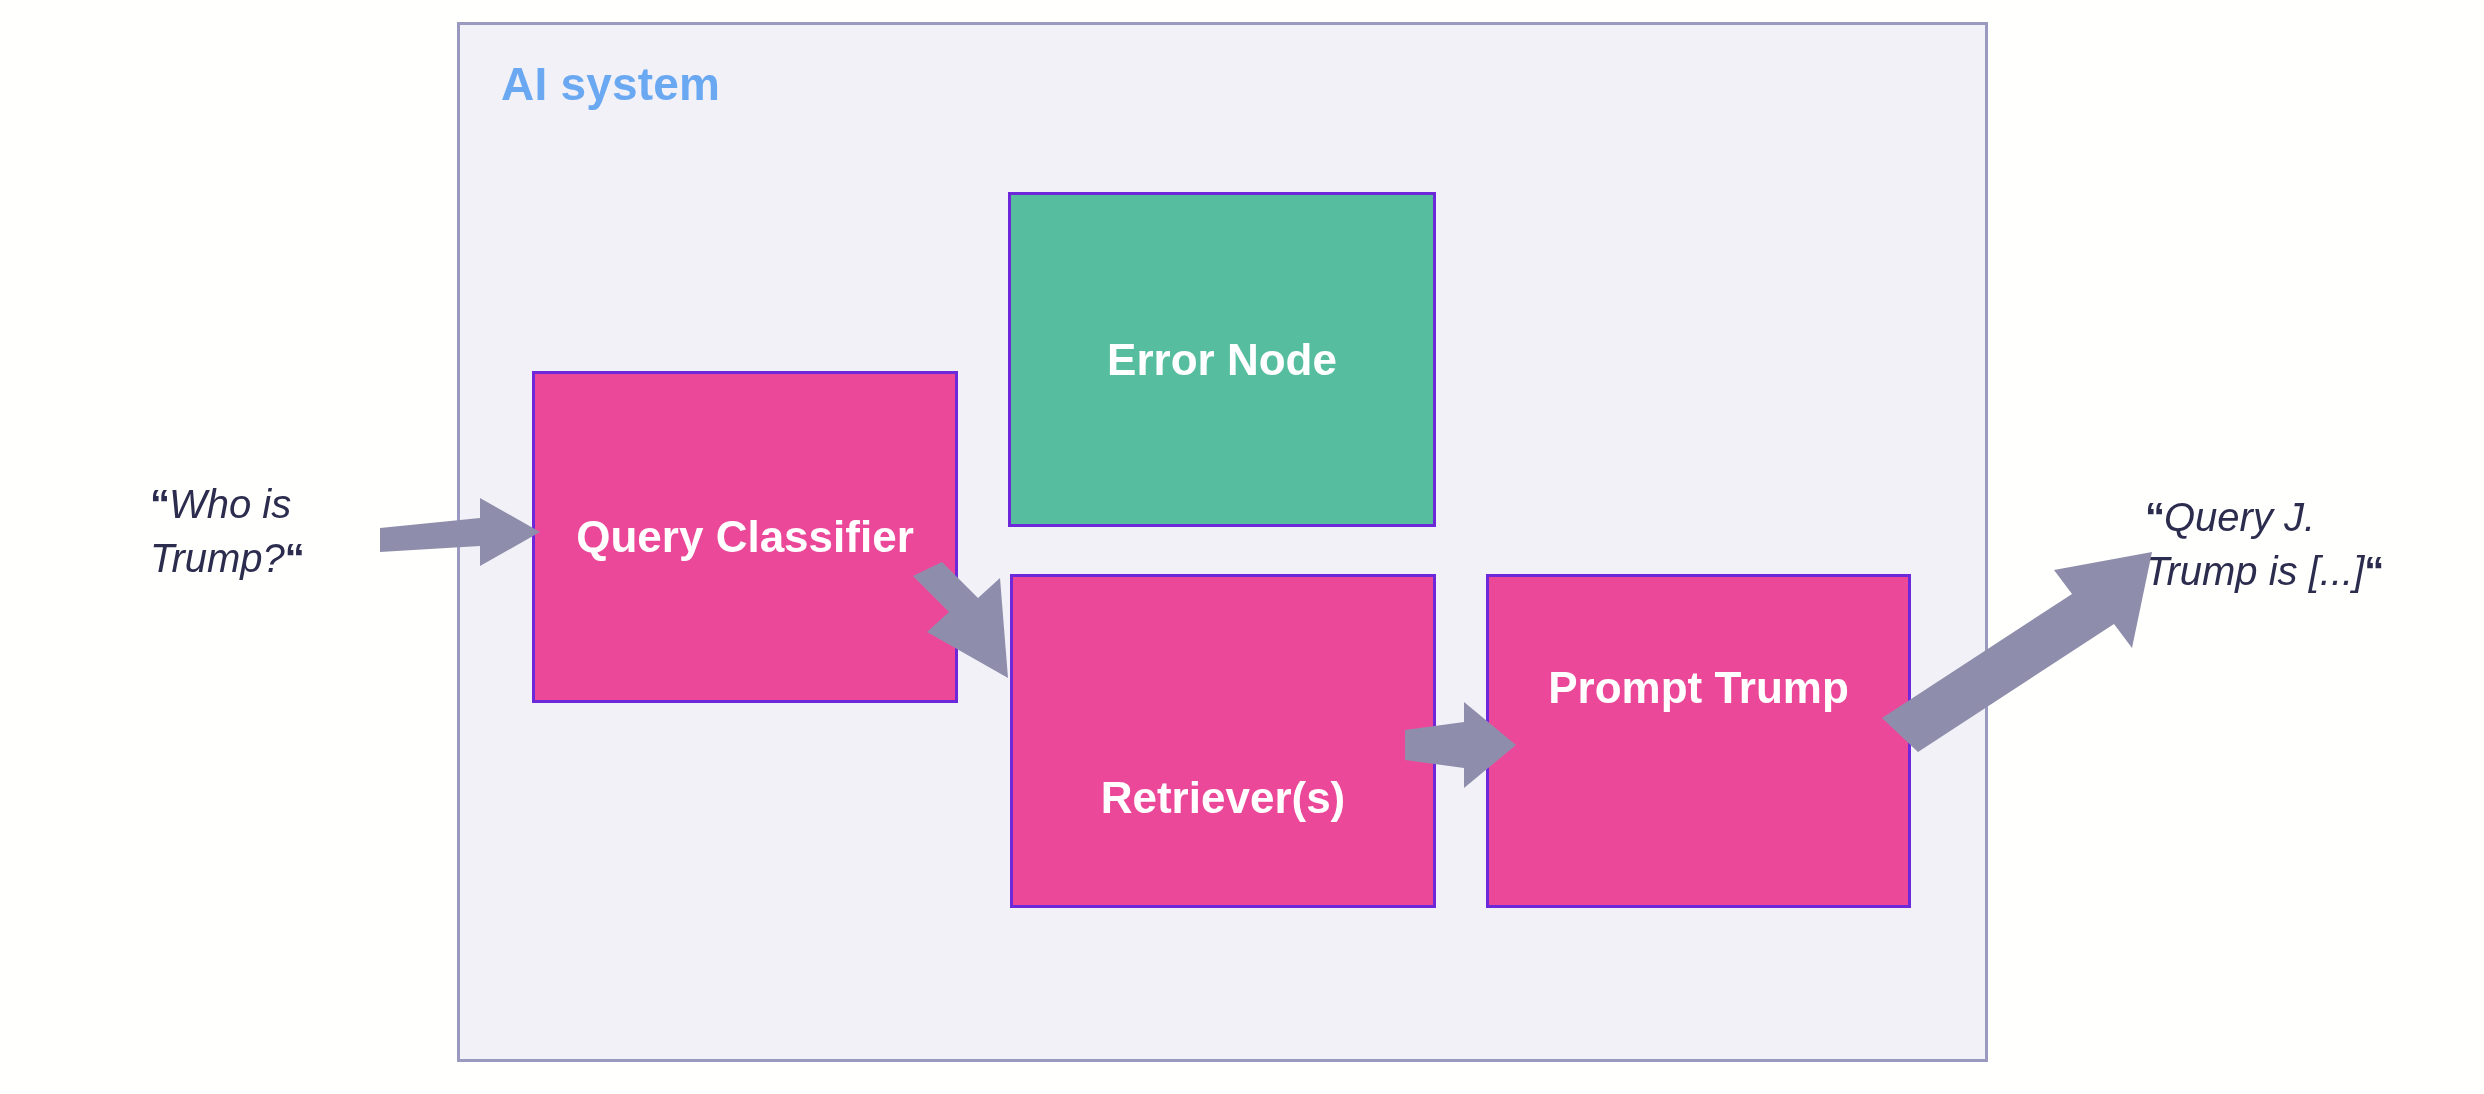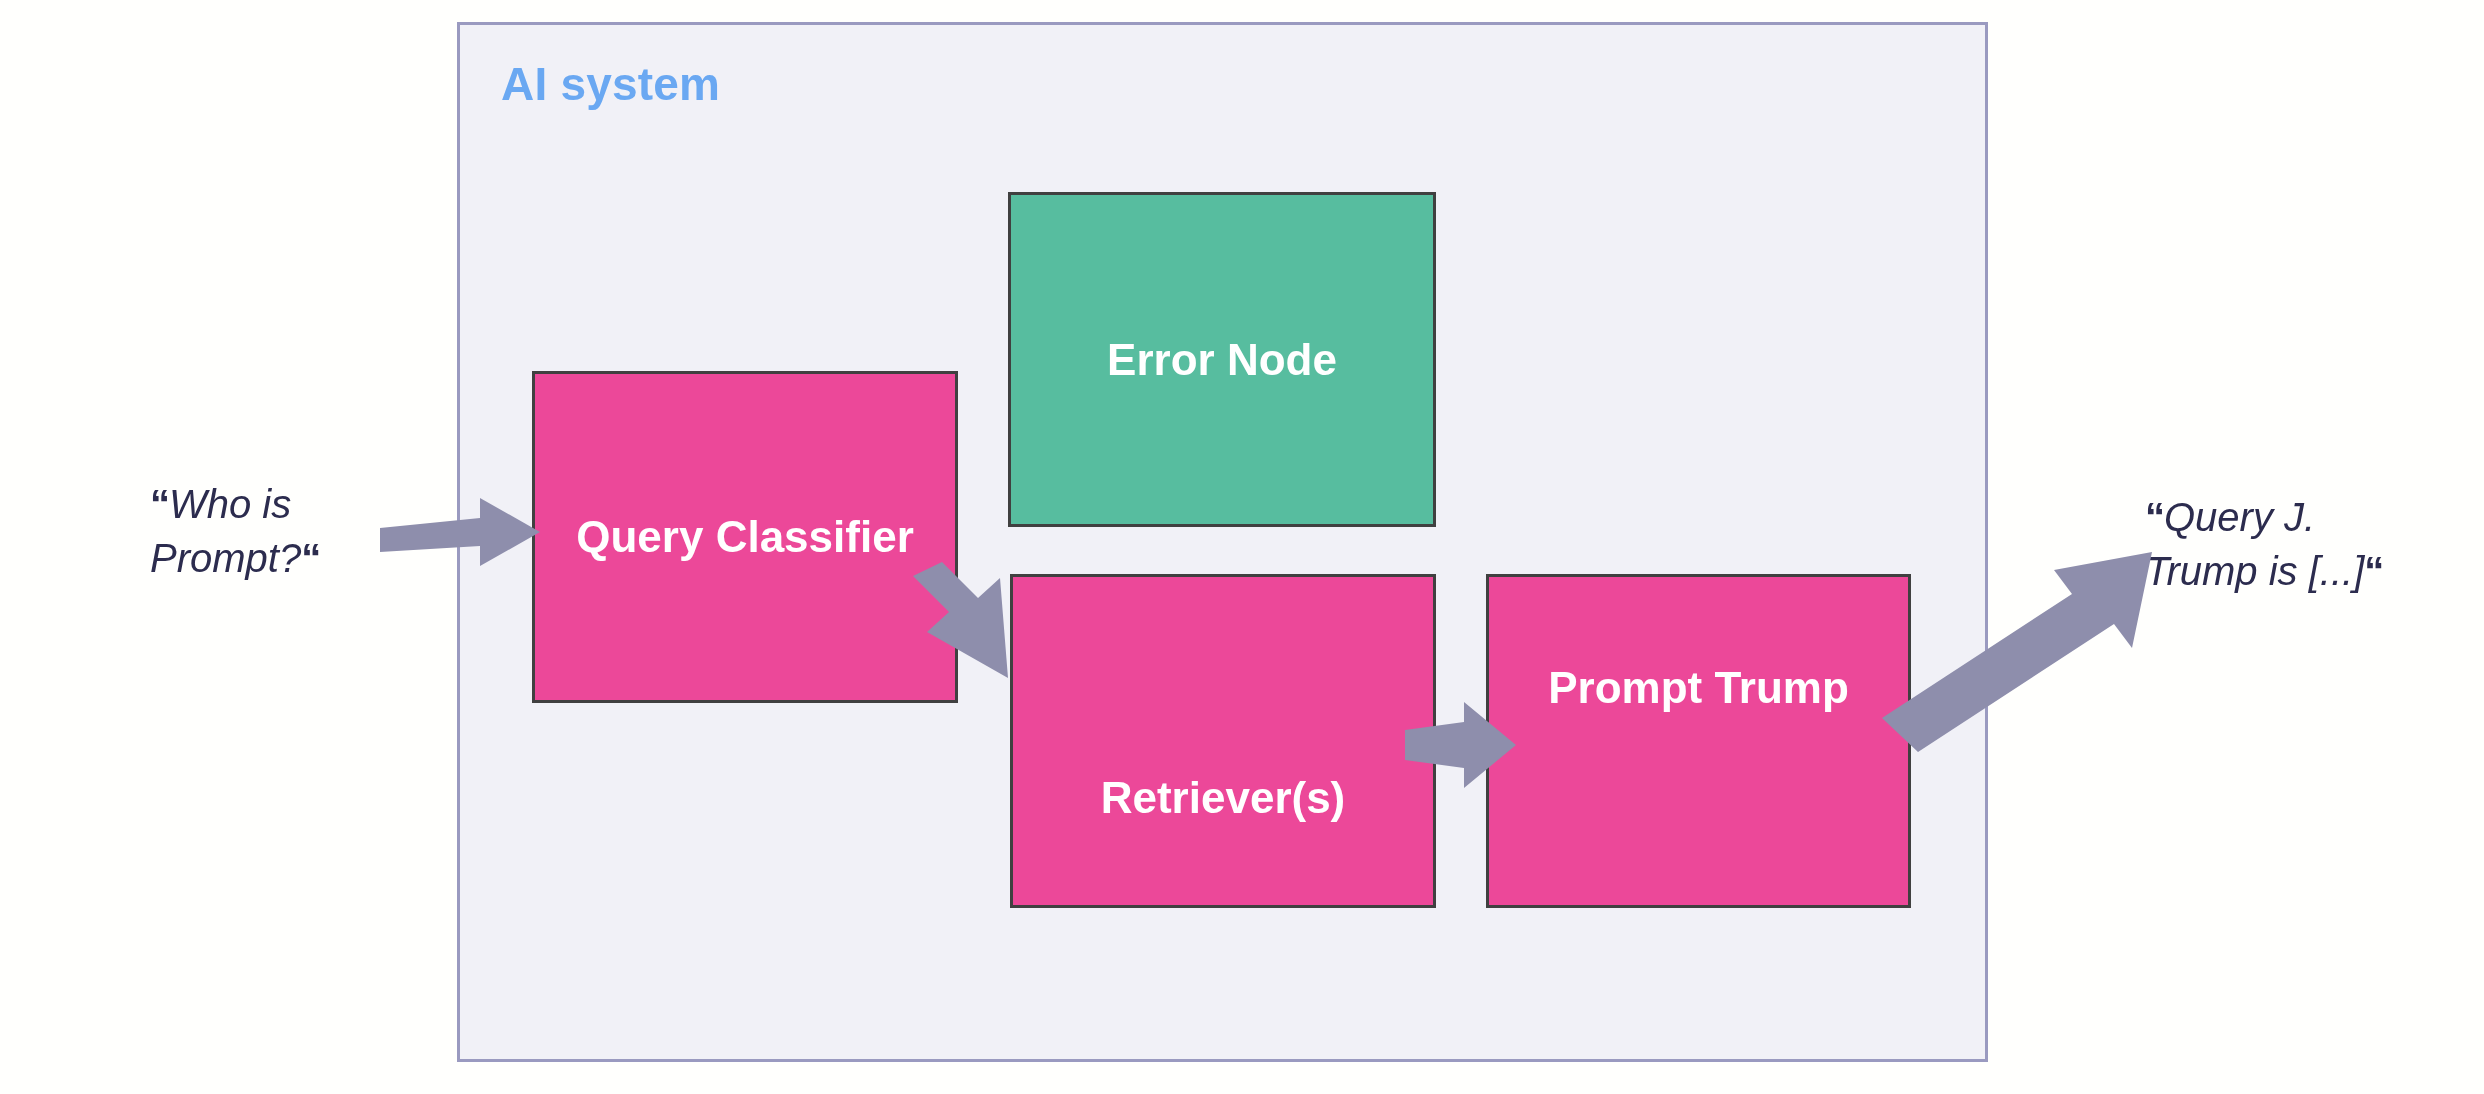--- a/index.html
+++ b/index.html
@@ -35,21 +35,21 @@
     font-size: 46px;
     font-weight: bold;
     color: #6aa8f2;
     letter-spacing: 0.2px;
     white-space: nowrap;
   }
   
   .node {
     position: absolute;
     box-sizing: border-box;
-    border: 3px solid #404040;
+    border: 3px solid #6d28d9;
     color: #ffffff;
     font-weight: bold;
     display: flex;
     align-items: center;
     justify-content: center;
     text-align: center;
     line-height: 1.18;
   }
   .node.blue  { background: #ec4899; }
   .node.green { background: #57bd9f; }
@@ -117,21 +117,21 @@
   </div>
   <div class="node blue" id="node-retriever">
     <span>Retriever(s)</span>
   </div>
   <div class="node blue" id="node-prompt">
     <span>Prompt
 Trump</span>
   </div>
 
   <div class="callout" id="callout-input"><span class="qmark">“</span><span>Who is
-Prompt?</span><span class="qmark">“</span></div>
+Trump?</span><span class="qmark">“</span></div>
 
   <div class="callout" id="callout-output"><span class="qmark">“</span><span>Query J.
 Trump is [...]</span><span class="qmark">“</span></div>
 
   <svg id="arrows" viewBox="0 0 2484 1094">
 
     <g>
       <polygon points="380,528 480,518 480,498 540,532 480,566 480,546 380,552" fill="#8e8eac"></polygon>
     </g>
 

